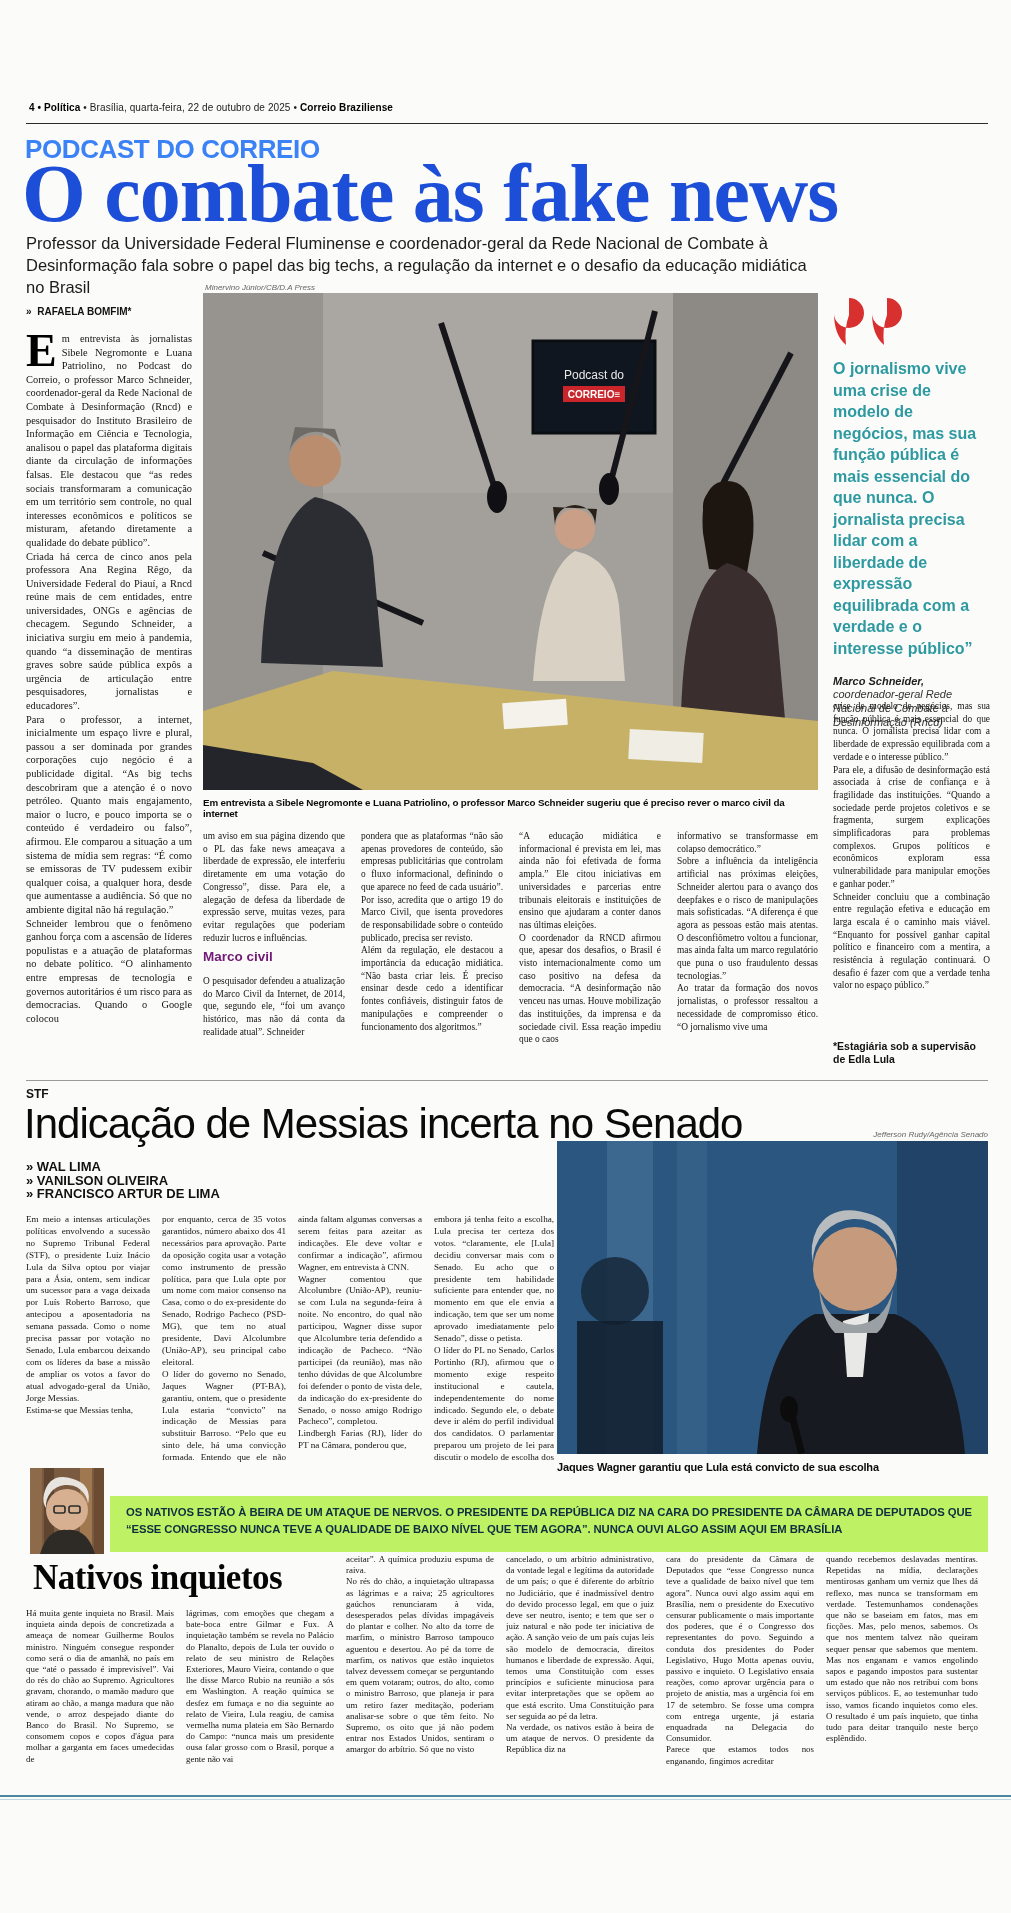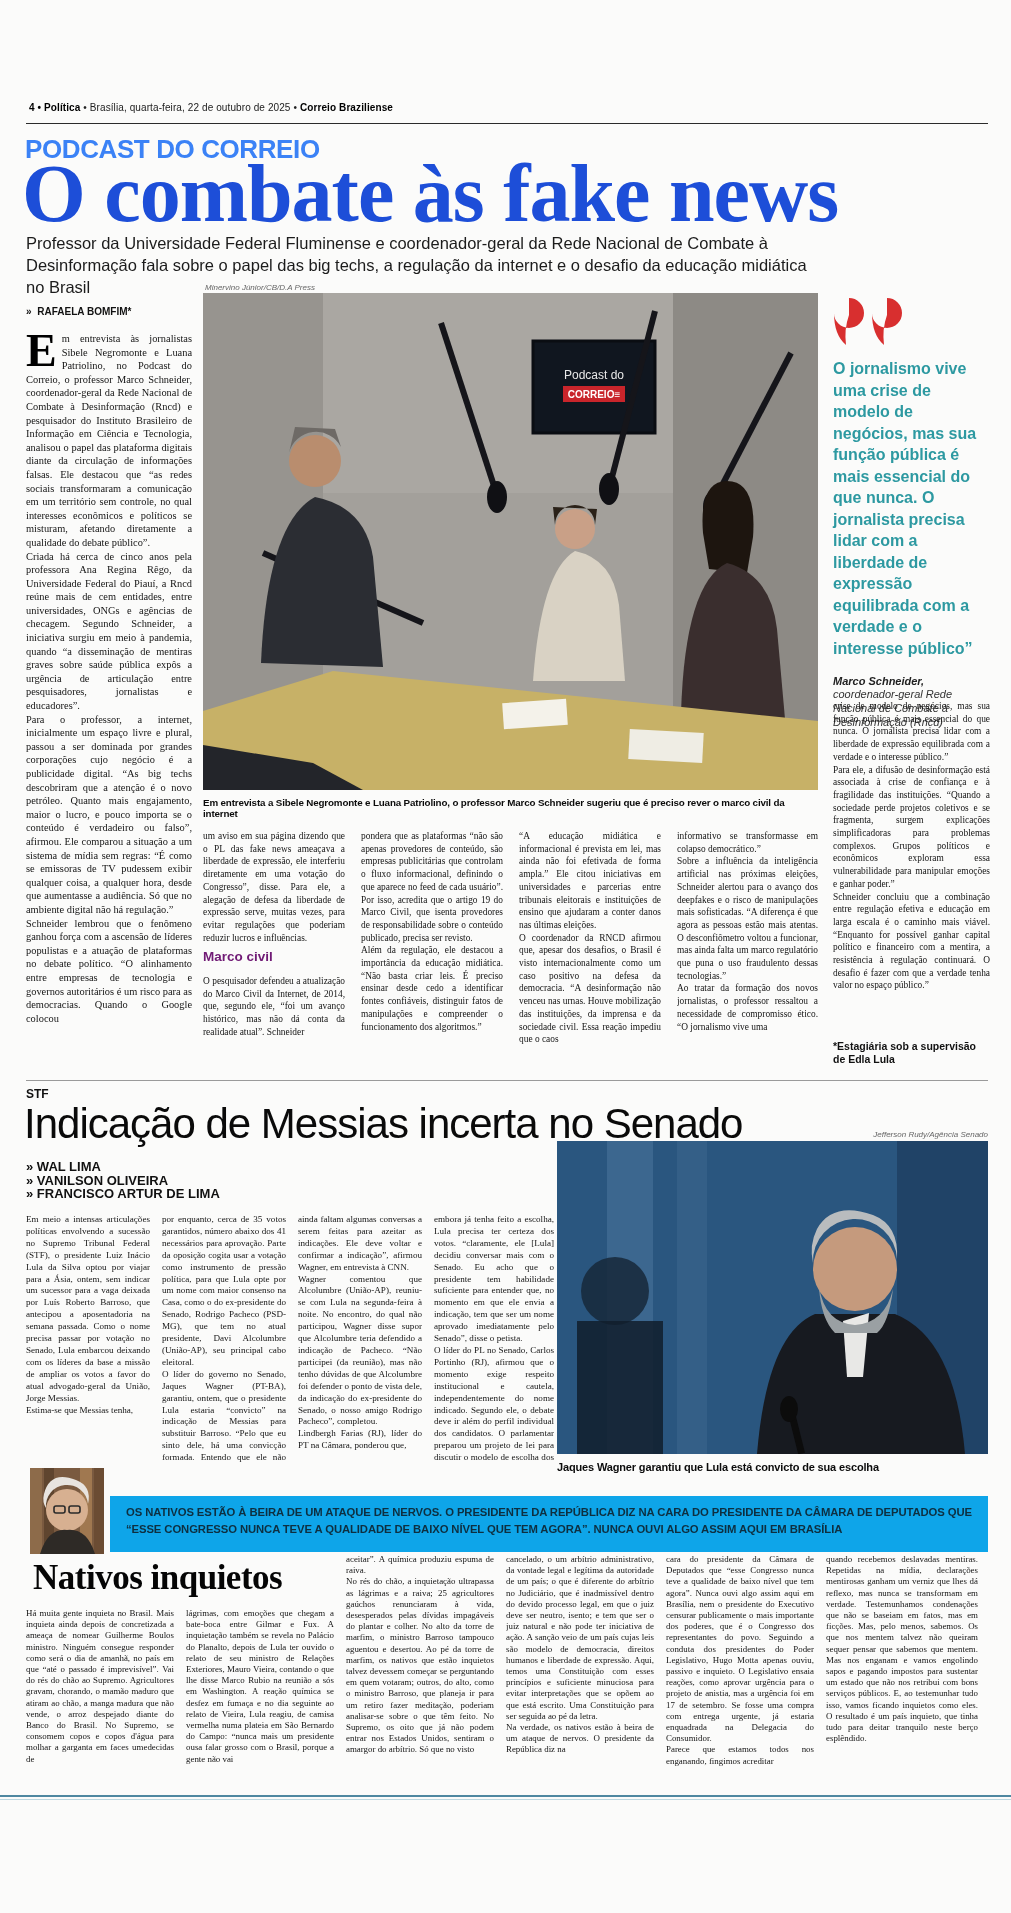--- a/index.html
+++ b/index.html
@@ -34,21 +34,21 @@
   .footnote{font-size:10.5px;font-weight:bold;color:#111;line-height:13px;}
   
   .sec-rule{height:1px;background:#9a9a9a;}
   .sec-label{font-size:12px;font-weight:bold;color:#111;}
   .headline2{font-size:42px;font-weight:400;letter-spacing:-1px;color:#0a0a0a;white-space:nowrap;}
   .bylines2 div{font-size:13px;font-weight:bold;line-height:13.5px;}
   .bodycol2{font-size:9.1px;line-height:11.9px;}
   
   .banner-bar{background:#3a93a6;}
   .banner-label{font-size:13px;font-weight:bold;color:#ffffff;letter-spacing:.6px;}
-  .banner-body{background:#0ea5e9;}
+  .banner-body{background:#bef264;}
   .banner-lead{font-size:11.3px;font-weight:bold;line-height:1.52;color:#0e2f40;letter-spacing:-.1px;}
   
   .headline3{font-family:Liberation Serif, serif;font-size:35px;font-weight:bold;
              color:#050505;letter-spacing:-.5px;}
   .bodycol3{font-size:8.9px;line-height:11.2px;}
   .bottom-rule{height:2px;background:#4e87a0;}
   .bottom-rule2{height:1px;background:#bcd7e0;}
   svg{display:block;}
 </style>
 </head>

